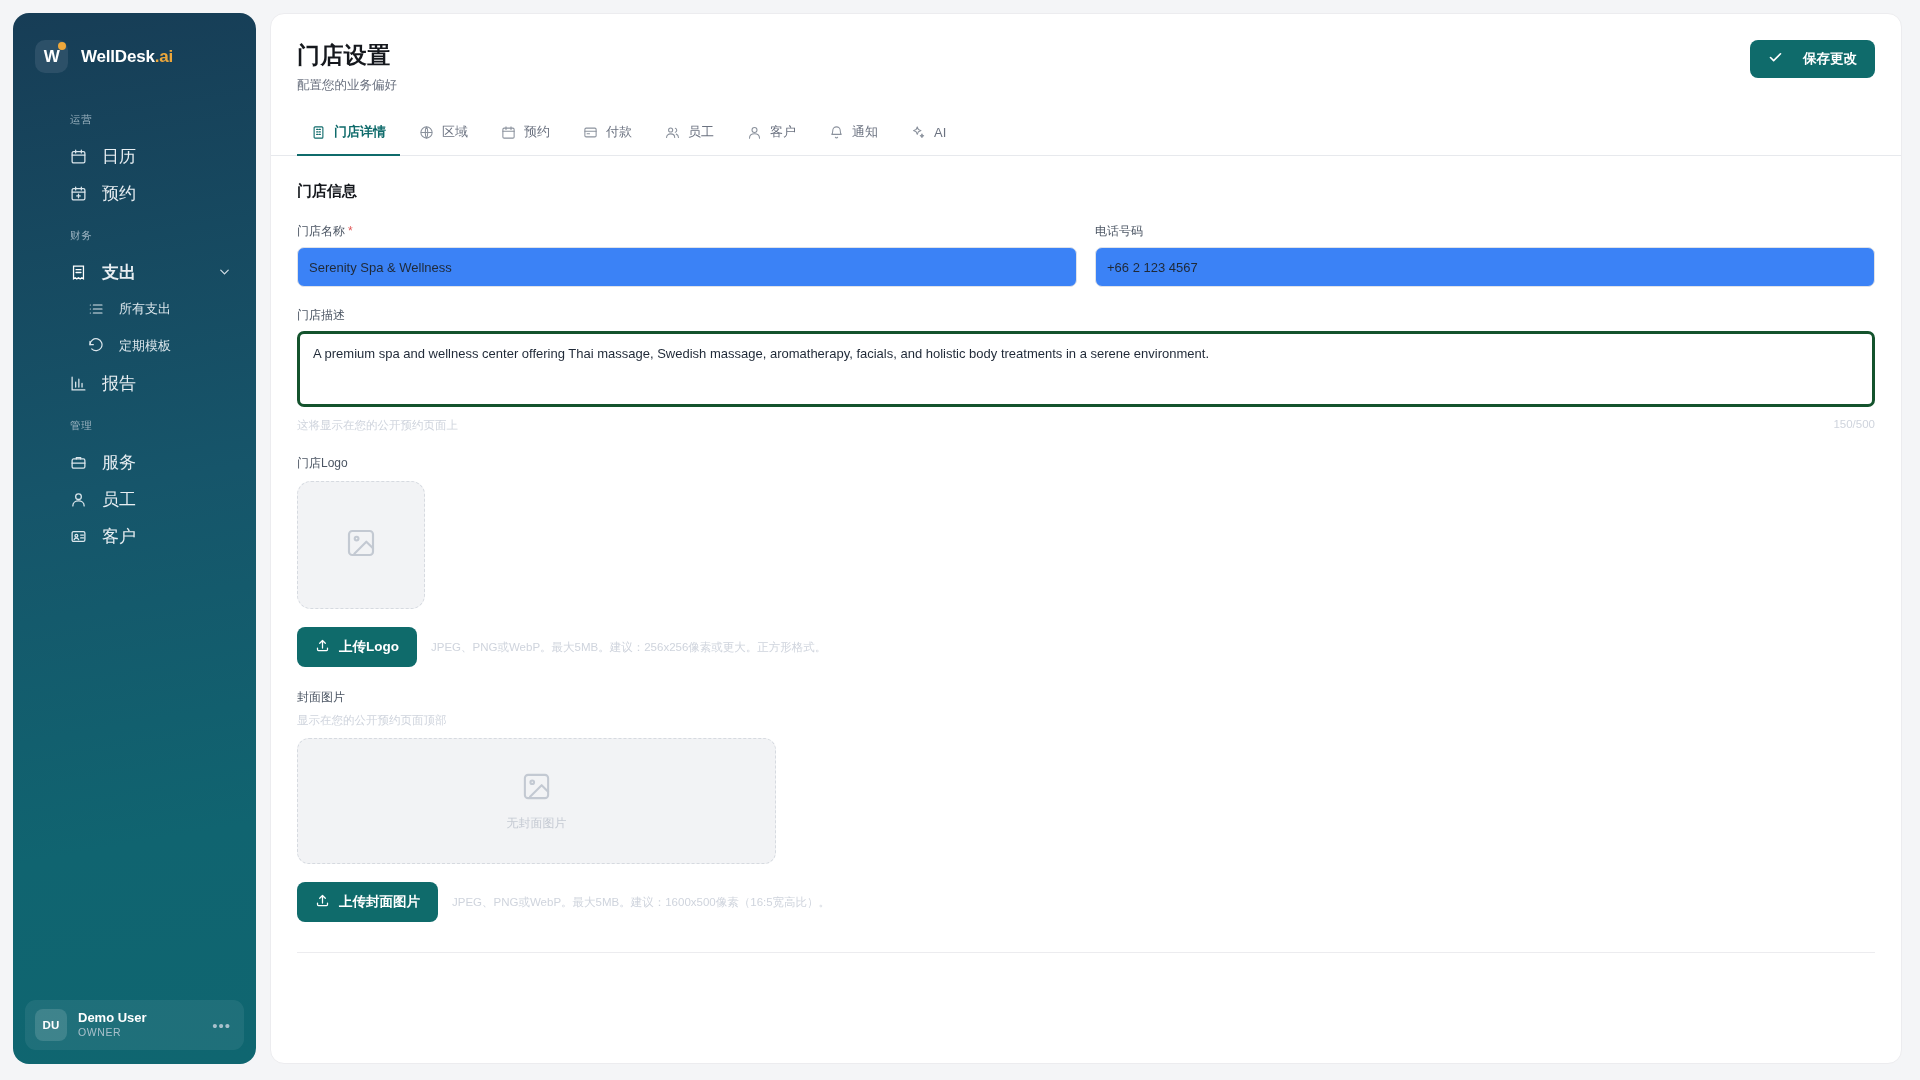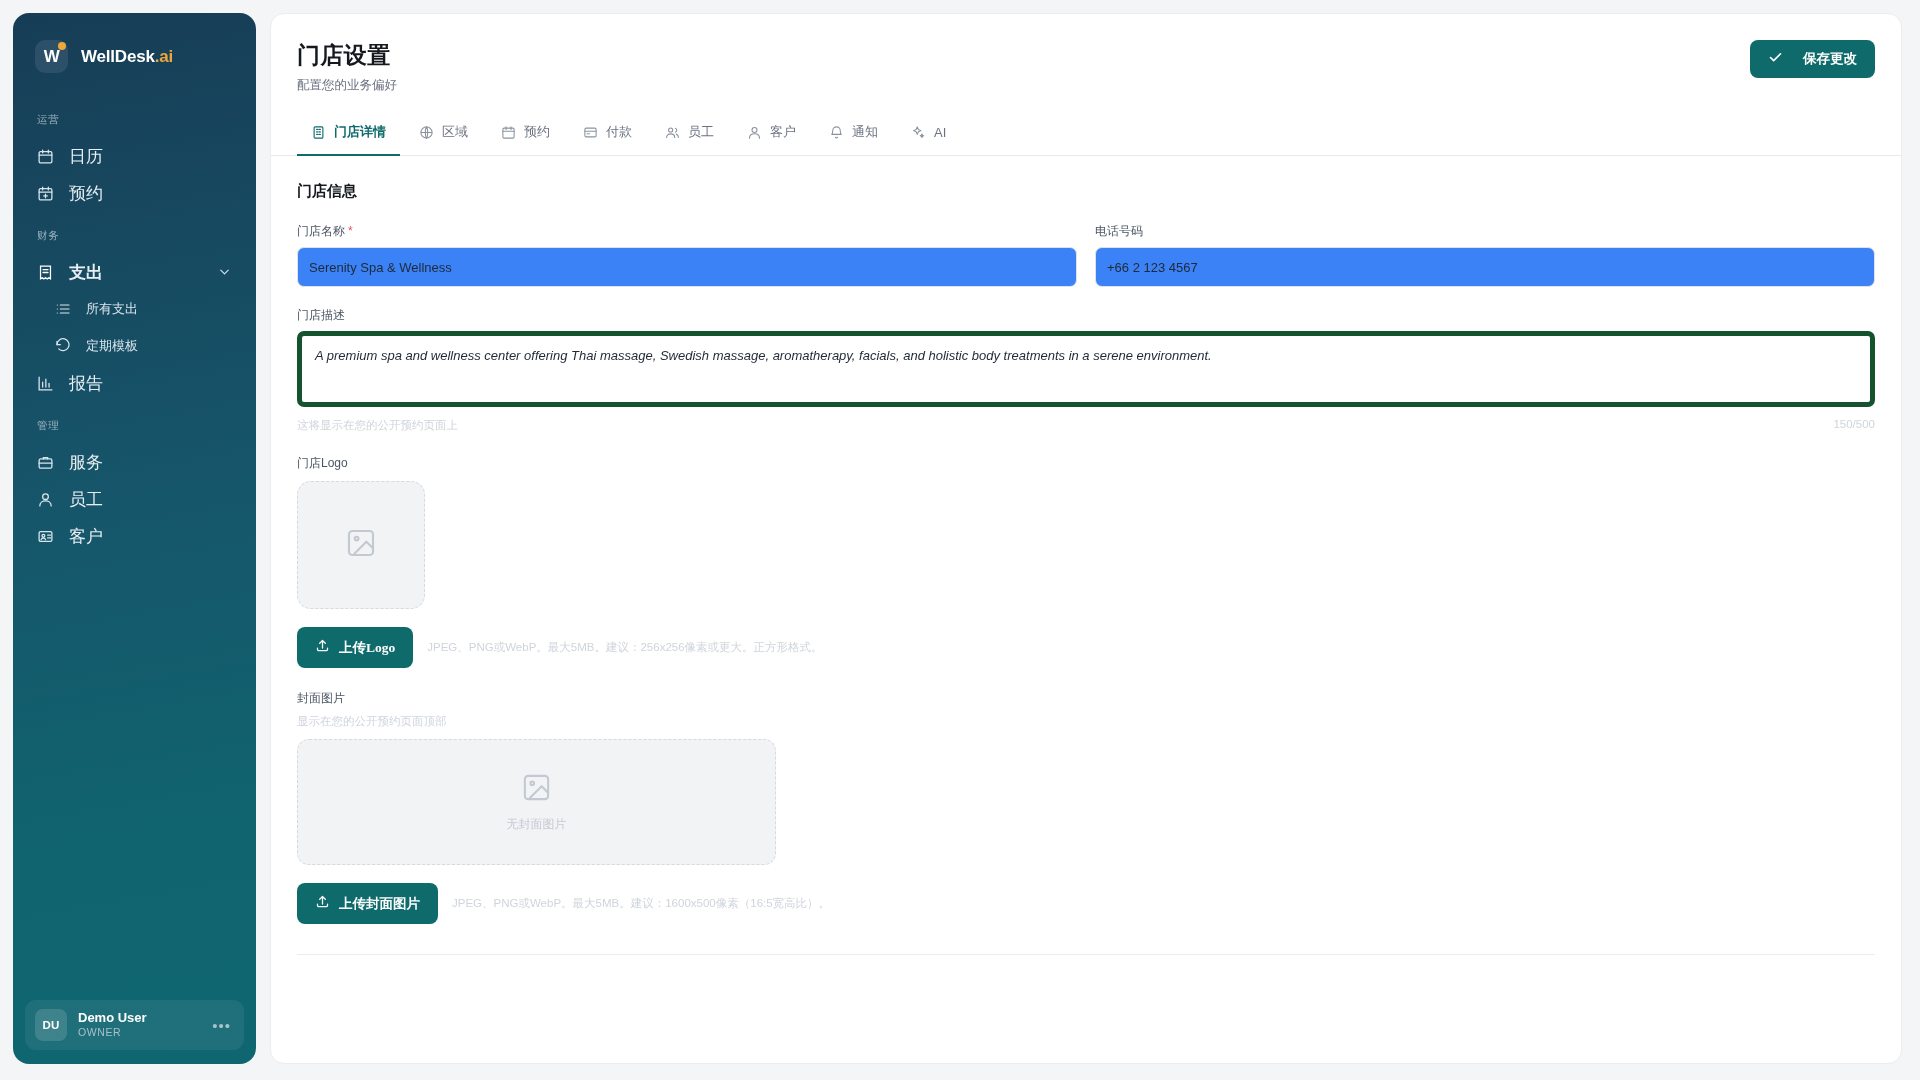--- a/index.html
+++ b/index.html
@@ -26,21 +26,21 @@
     display: flex; align-items: center; justify-content: center;
     color: #ffffff; font-size: 17px; font-weight: bold; letter-spacing: -.5px;
   }
   .brand-badge .dot {
     position: absolute; top: 2px; right: 2px;
     width: 8px; height: 8px; border-radius: 50%; background: #eda73b;
   }
   .brand-text { font-size: 17px; font-weight: bold; color: #ffffff; letter-spacing: -.2px; }
   .brand-text .suffix { color: #eda73b; }
 
-  .nav { margin-top: 24px; flex: 1 1 auto; }
+  .nav { margin-top: 24px; flex: 1 1 auto; padding-left: 33px; }
   .nav-section {
     font-size: 10.5px; color: #9db4c1; letter-spacing: .7px;
     padding: 16px 0 9px 24px; font-weight: normal;
   }
   .nav-item {
     display: flex; align-items: center; gap: 15px;
     height: 34px; margin: 3px 12px; padding: 0 12px;
     border-radius: 8px; color: #e8eef2; font-size: 17px;
     cursor: pointer; position: relative;
   }
@@ -105,42 +105,41 @@
   .flabel { font-size: 12px; color: #4b5563; margin-bottom: 7px; display: block; }
   .req { color: #e05555; margin-left: 3px; }
   .input {
     width: 100%; height: 40px; border: 1px solid #dfe2e8; border-radius: 7px;
     padding: 0 11px; font-size: 13px; color: #1f2937; background: #3b82f6;
     font-family: "Liberation Sans", sans-serif;
   }
   .input::placeholder { color: #9ca3af; }
   .ta-wrap { margin-top: 20px; position: relative; }
   .textarea {
-    width: 100%; height: 76px; border: 5px solid #14532d; border-radius: 7px;
+    width: 100%; height: 76px; border: 3px solid #14532d; border-radius: 7px;
     padding: 10px 13px; font-size: 13px; color: #1f2937; background: #fff;
     resize: none; line-height: 1.5; font-family: "Liberation Sans", sans-serif;
     overflow: hidden;
-    font-style: italic;
   }
   .ta-foot { display: flex; justify-content: space-between; margin-top: 7px; }
   .hint { font-size: 11.5px; color: #cfd4dd; }
   .counter { font-size: 11.5px; color: #cfd4dd; }
 
   .block { margin-top: 22px; }
   .logo-drop {
     width: 128px; height: 128px; margin-top: 9px;
     border: 1.6px dashed #d6dae0; border-radius: 14px; background: #f2f3f5;
     display: flex; align-items: center; justify-content: center;
   }
   .upload-row { display: flex; align-items: center; gap: 14px; margin-top: 18px; }
   .upload-btn {
     display: inline-flex; align-items: center; gap: 9px;
     background: #0f6b6b; color: #fff; border: none; border-radius: 8px;
     padding: 11px 18px; font-size: 13.5px; font-weight: bold; cursor: pointer;
-    font-family: Liberation Serif, serif;
+    font-family: Liberation Sans, sans-serif;
   }
   .upload-hint { font-size: 11.5px; color: #cfd4dd; }
 
   .cover-sub { font-size: 11.5px; color: #cfd4dd; margin-top: 5px; }
   .cover-drop {
     width: 479px; height: 126px; margin-top: 10px;
     border: 1.6px dashed #d6dae0; border-radius: 12px; background: #f2f3f5;
     display: flex; flex-direction: column; align-items: center; justify-content: center; gap: 9px;
   }
   .cover-empty-text { font-size: 12px; color: #c5cad3; }

